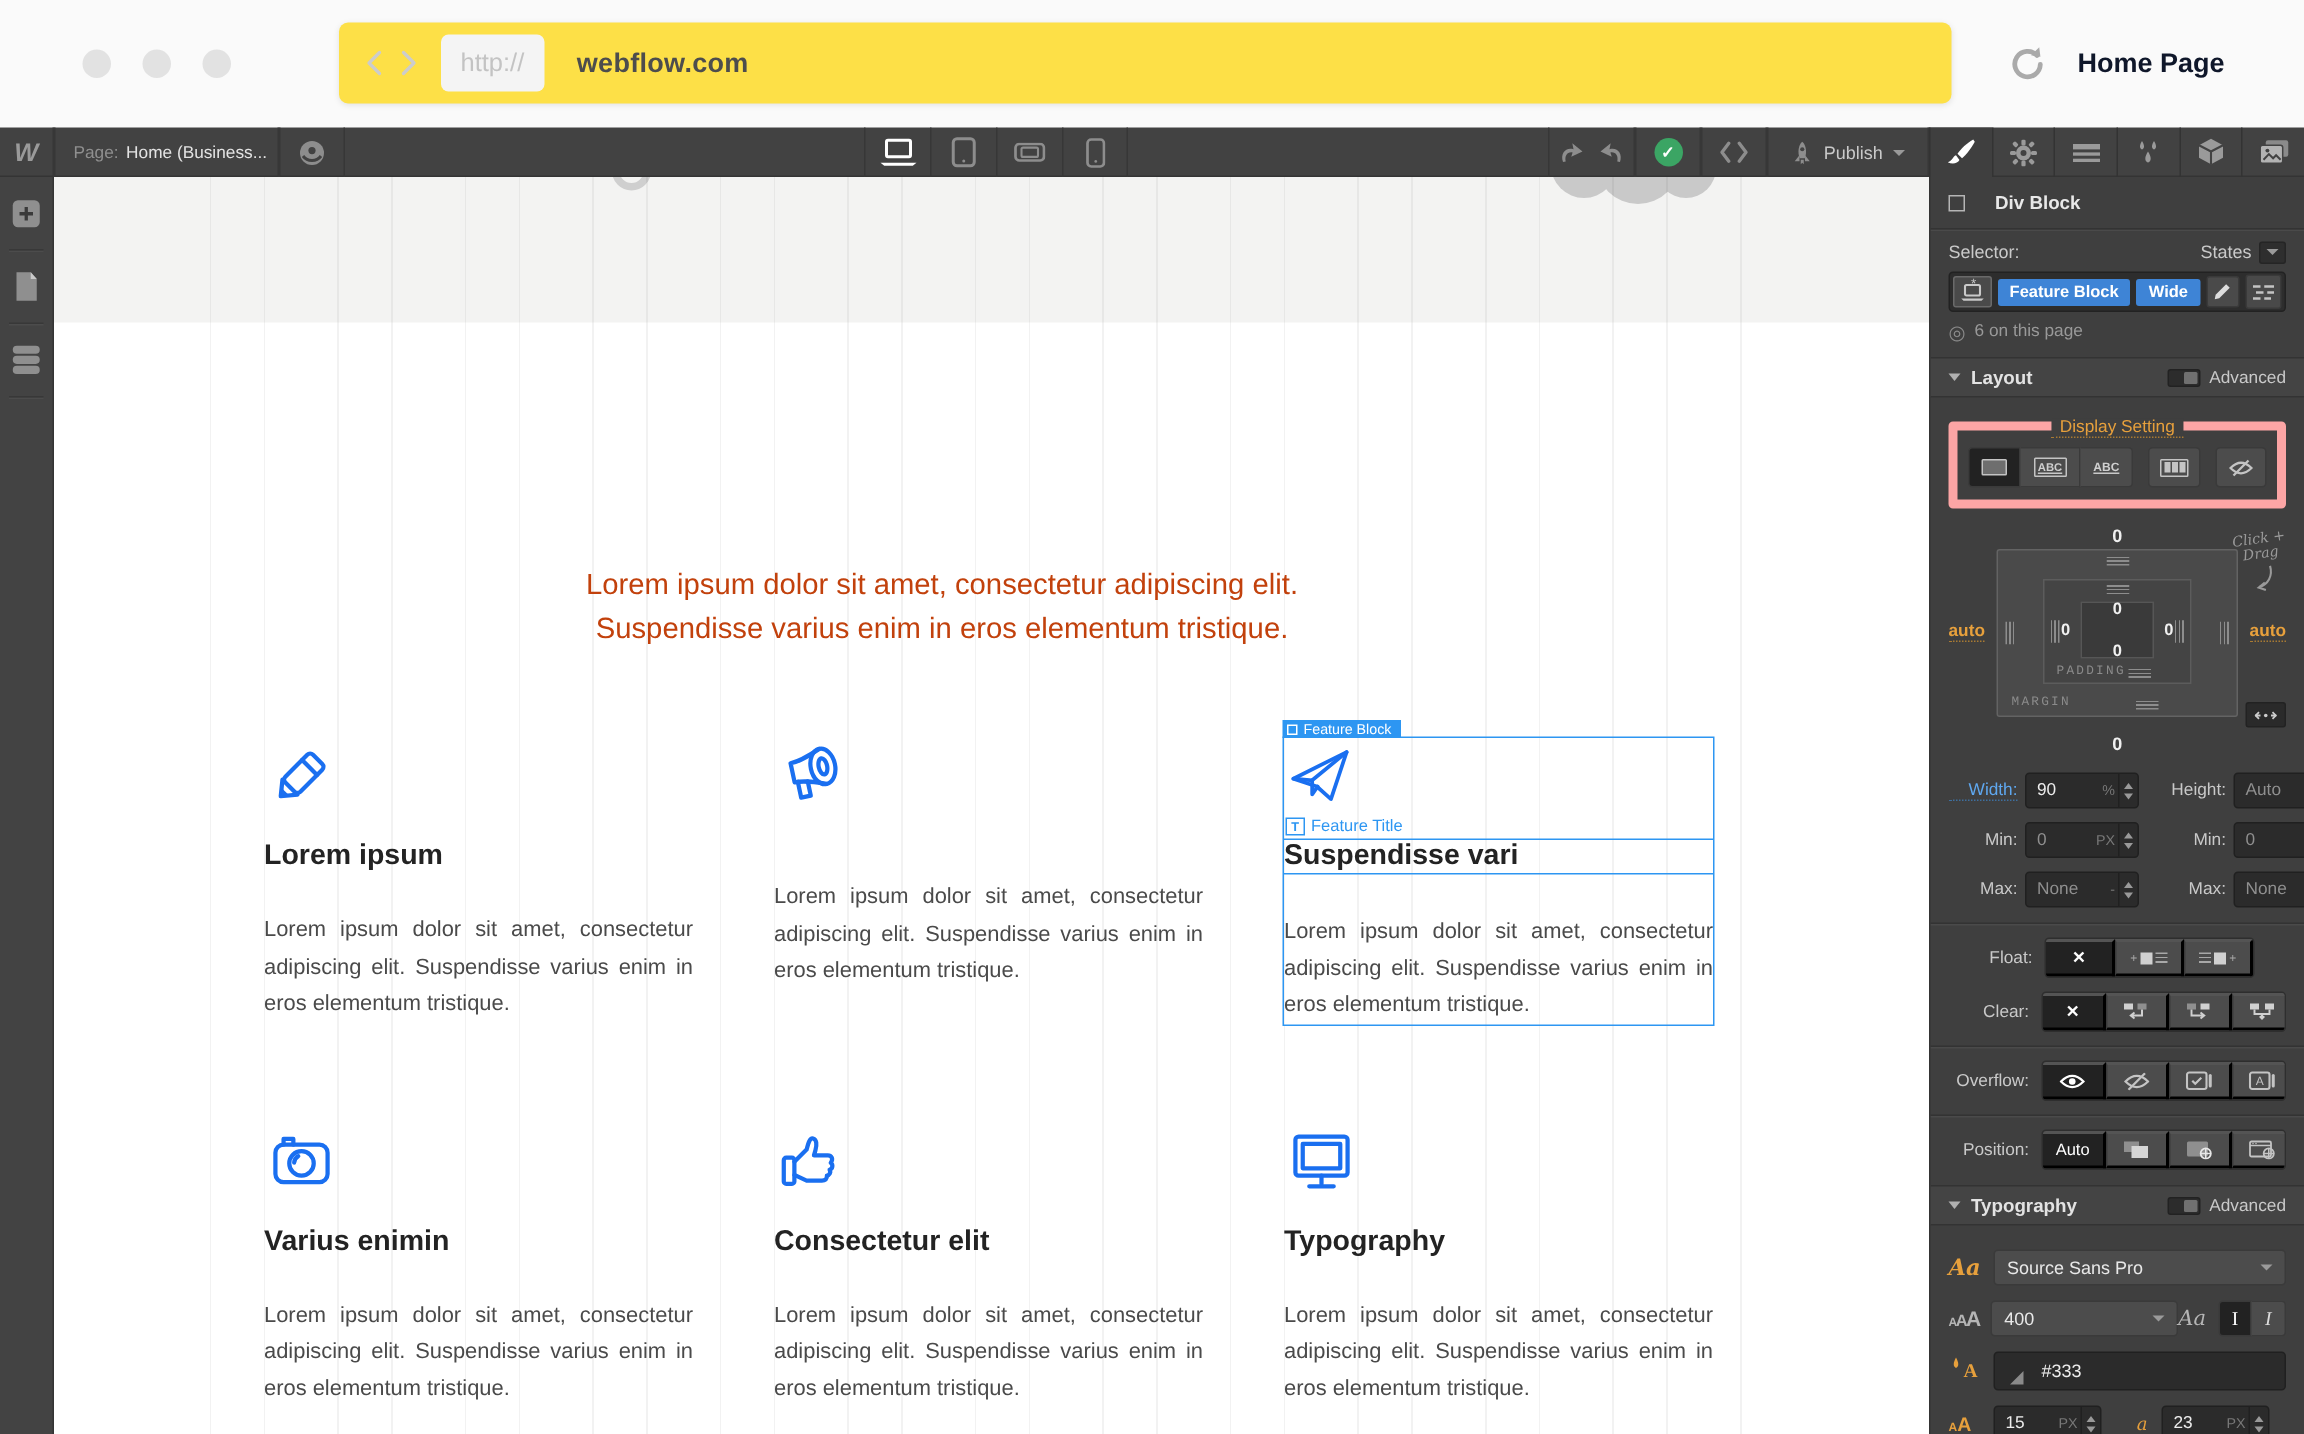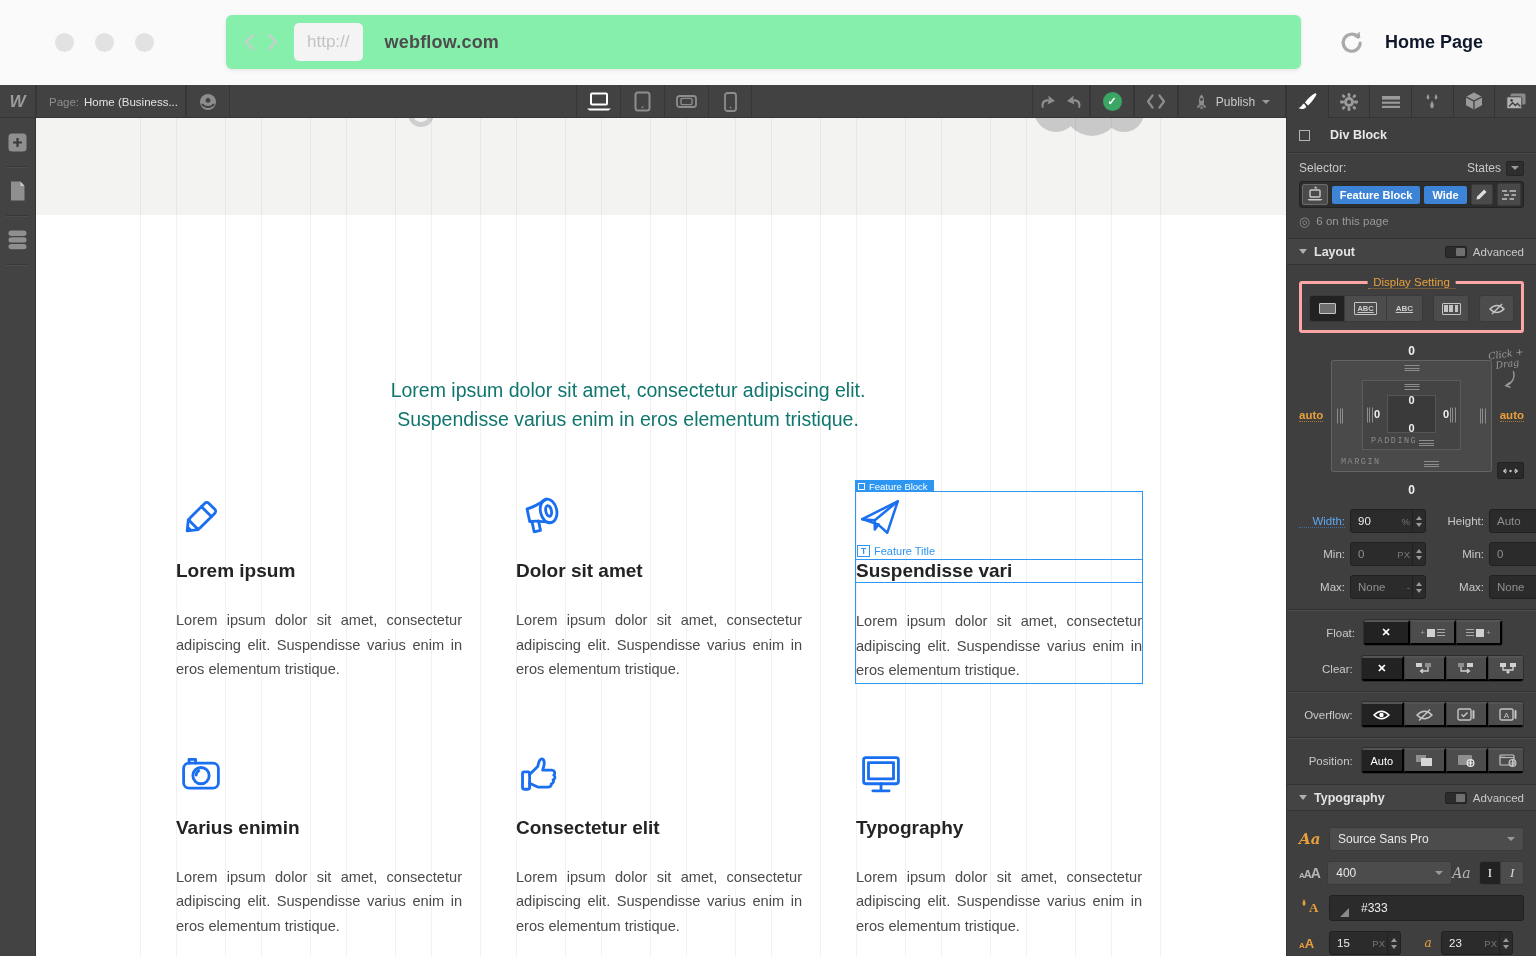--- a/index.html
+++ b/index.html
@@ -4,21 +4,21 @@
 <style>
   * { box-sizing: border-box; margin:0; padding:0; }
   html,body { background:#2b2b2b; }
   body { font-family:"Liberation Sans", sans-serif; }
   .screen { position:relative; width:1536px; height:956px; background:#fff; overflow:hidden; }
 
   
   .chrome { position:absolute; left:0; top:0; width:1536px; height:85px; background:#fafafa; }
   .traffic { position:absolute; top:33px; left:55px; display:flex; gap:21px; }
   .traffic i { width:19px; height:19px; border-radius:50%; background:#e2e2e2; }
-  .urlbar { position:absolute; left:226px; top:15px; width:1075px; height:54px; background:#86efac; border-radius:6px;
+  .urlbar { position:absolute; left:226px; top:15px; width:1075px; height:54px; background:#fde047; border-radius:6px;
             box-shadow:0 1px 4px rgba(0,0,0,.10); display:flex; align-items:center; padding:0 18px; }
   .nav-chev { display:flex; gap:12px; color:#ccc; margin-right:16px; }
   .nav-chev svg { display:block; }
   .scheme-chip { background:#f4f4f4; border-radius:5px; color:#c3c3c3; font-size:17px; padding:9px 13px; margin-right:22px; }
   .url-text { color:#4d4d4d; font-size:18px; font-weight:bold; letter-spacing:.2px; }
   .chrome-right { position:absolute; right:53px; top:0; height:85px; display:flex; align-items:center; gap:22px; color:#b2b2b2; }
   .chrome-right .pg { font-size:18px; font-weight:bold; color:#0f172a; }
 
   
   .topbar { position:absolute; left:0; top:85px; width:1536px; height:33px; background:#424242; border-bottom:1px solid #343434; }
@@ -49,21 +49,21 @@
   .rail-div { height:1px; background:#383838; margin:0 6px; box-shadow:0 1px 0 #4c4c4c; }
 
   
   .canvas { position:absolute; left:36px; top:118px; width:1250px; height:838px; background:#fff; overflow:hidden; }
   .hero-band { position:absolute; left:0; top:0; width:100%; height:97px; background:#f3f3f2; }
   .cloud i { position:absolute; border-radius:50%; background:#c9c9c9; }
   .ring { position:absolute; left:372px; top:-17px; width:26px; height:26px; border:5px solid #cfcfcf; border-radius:50%; }
   .guides { position:absolute; left:104px; top:0; width:1044px; height:838px; pointer-events:none;
             background:repeating-linear-gradient(90deg, rgba(0,0,0,0.05) 0 1px, transparent 1px 36px, rgba(0,0,0,0.05) 36px 37px, transparent 37px 85px); }
   .h1 { position:absolute; left:0; right:66px; top:176px; text-align:center; font-size:44px; font-weight:300; color:#4a4a4a; letter-spacing:.5px; }
-  .subtitle { position:absolute; left:0; right:66px; top:258px; text-align:center; font-size:19.5px; line-height:29px; color:#0f766e; }
+  .subtitle { position:absolute; left:0; right:66px; top:258px; text-align:center; font-size:19.5px; line-height:29px; color:#c2410c; }
   .features { position:absolute; left:140px; top:374px; display:grid; grid-template-columns:repeat(3,286px); column-gap:54px; row-gap:66px; }
   .feature { position:relative; width:286px; }
   .f-icon { height:68px; position:relative; color:#1a6ff0; }
   .f-icon svg { position:absolute; left:0; top:0; }
   .f-title { font-size:19px; font-weight:bold; color:#232323; height:22px; line-height:22px; }
   .f-body { margin:0; padding-top:26px; text-align:justify; font-size:14.6px; line-height:24.5px; color:#4a4a4a; }
   .feature.selected { outline:1px solid #2d96f2; }
   .feature.selected .f-icon { border-bottom:1px solid #2d96f2; }
   .feature.selected .f-title { border-bottom:1px solid #2d96f2; height:23px; }
   .sel-badge { position:absolute; top:-12px; left:-1px; height:12px; background:#2d96f2; color:#fff; font-size:9.5px;
@@ -93,21 +93,21 @@
   .usage .tgt { color:#8b8b8b; font-size:13px; }
 
   .sec-head { height:27px; display:flex; align-items:center; margin:0 -12px; padding:0 12px; background:#444;
               border-top:1px solid #333; border-bottom:1px solid #333; }
   .sec-caret { width:0;height:0;border-left:4px solid transparent;border-right:4px solid transparent;border-top:5px solid #b0b0b0; margin-right:7px; }
   .sec-title { font-weight:bold; font-size:12.5px; color:#e3e3e3; flex:1; }
   .switch { width:22px; height:12px; background:#2c2c2c; border:1px solid #222; border-radius:2px; position:relative; margin-right:6px; }
   .switch i { position:absolute; right:1px; top:1px; width:9px; height:8px; background:#707070; border-radius:1px; }
   .adv { font-size:11.5px; color:#c9c9c9; }
 
-  .disp-group { border:3px solid #fca5a5; border-radius:3px; margin-top:16px; padding:11px 7px 8px; position:relative;text-decoration:underline; }
+  .disp-group { border:6px solid #fca5a5; border-radius:3px; margin-top:16px; padding:11px 7px 8px; position:relative;text-decoration:underline; }
   .legend { position:absolute; top:-8px; left:50%; transform:translateX(-50%); background:#3f3f3f; padding:0 6px;
             color:#e7a03c; font-size:11.5px; border-bottom:1px dotted #a87a33; white-space:nowrap; }
   .disp-btns { display:flex; align-items:center; }
   .db { height:27px; background:#4c4c4c; border:1px solid #3a3a3a; display:flex; align-items:center; justify-content:center; color:#cfcfcf; }
   .db.joined { border-left:none; }
   .db.first { border-radius:3px 0 0 3px; border-left:1px solid #3a3a3a; }
   .db.lastj { border-radius:0 3px 3px 0; }
   .db.solo { border-radius:3px; margin-left:10px; }
   .db.active { background:#222; }
   .blk-glyph { width:17px; height:11px; border:1px solid #c4c4c4; border-radius:1px; background:#6e6e6e; }
@@ -419,21 +419,20 @@
         <div class="f-icon">
           <svg width="50" height="50" viewBox="0 0 46 46" fill="none" stroke="currentColor" stroke-width="2.6" stroke-linecap="round" stroke-linejoin="round">
               <g transform="rotate(-12 23 23)">
                 <ellipse cx="31" cy="19" rx="7.5" ry="11"></ellipse>
                 <ellipse cx="31" cy="19" rx="2.6" ry="5"></ellipse>
                 <path d="M31 8 C21 12 17 13 12 13 v12 c5 0 9 1 19 5"></path>
                 <path d="M14 25 v10 h6 v-9"></path>
               </g>
             </svg>
         </div>
-        <h3 class="f-title">Dolor sit amet</h3>
         <p class="f-body">Lorem ipsum dolor sit amet, consectetur adipiscing elit. Suspendisse varius enim in eros elementum tristique.</p>
       </div>
 
       <div class="feature selected">
         <div class="sel-badge">
           <span class="badge-sq"></span>
           <span>Feature Block</span>
         </div>
         <div class="f-icon">
           <svg width="48" height="48" viewBox="0 0 46 46" fill="none" stroke="currentColor" stroke-width="2.4" stroke-linecap="round" stroke-linejoin="round">

